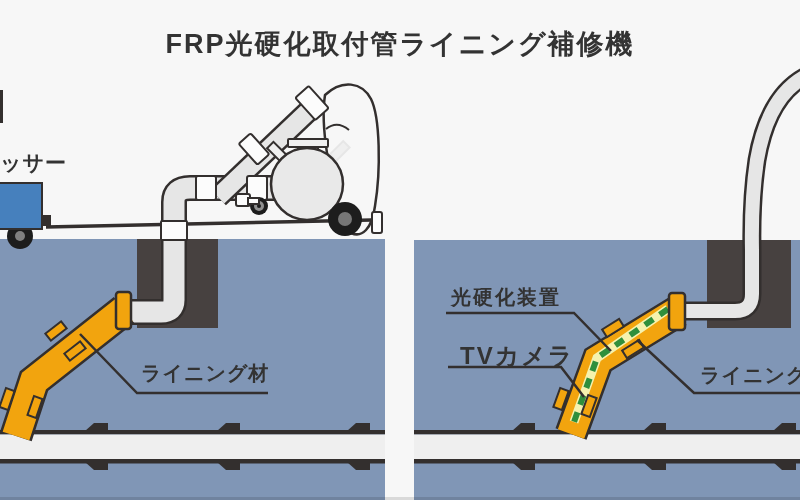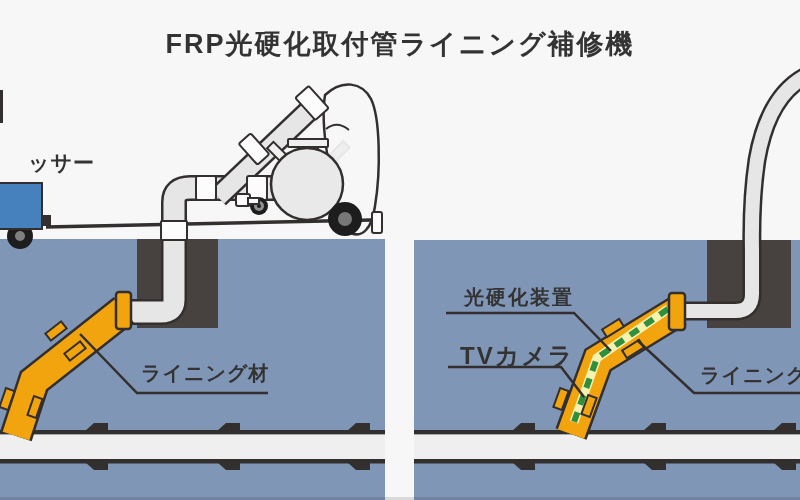--- a/index.html
+++ b/index.html
@@ -5,23 +5,23 @@
   html,body{margin:0;padding:0;}
   #stage{
     position:relative;width:800px;height:500px;overflow:hidden;
     background:var(--c-background,#f7f7f7);
     font-family:"Liberation Sans","DejaVu Sans",sans-serif;
     color:var(--c-text,#333);
   }
   #art{position:absolute;left:0;top:0;}
   .label{position:absolute;font-weight:700;white-space:nowrap;line-height:1.15;}
   .title{left:0;right:0;top:29px;text-align:center;font-size:27px;letter-spacing:2px;}
-  .lb-compressor{left:0;top:151px;font-size:21px;letter-spacing:1px;padding-left:28px;}
+  .lb-compressor{left:0;top:151px;font-size:21px;letter-spacing:1px;}
   .lb-lining-left{left:141px;top:362px;font-size:20px;letter-spacing:1px;}
-  .lb-curing{left:464px;top:286px;font-size:20px;letter-spacing:2px;}
+  .lb-curing{left:451px;top:286px;font-size:20px;letter-spacing:2px;}
   .lb-tv{left:460px;top:342px;font-size:24px;letter-spacing:2px;}
   .lb-lining-right{left:700px;top:364px;font-size:20px;letter-spacing:1px;}
 
   
   .f-ground{fill:var(--c-ground,#8096b6);}
   .f-pit{fill:var(--c-pit,#474140);}
   .f-out{fill:var(--c-outline,#332f2e);}
   .f-white{fill:var(--c-pipe-white,#efefef);}
   .f-light{fill:#fcfcfc;}
   .f-orange{fill:var(--c-lining-orange,#f2a40e);}

